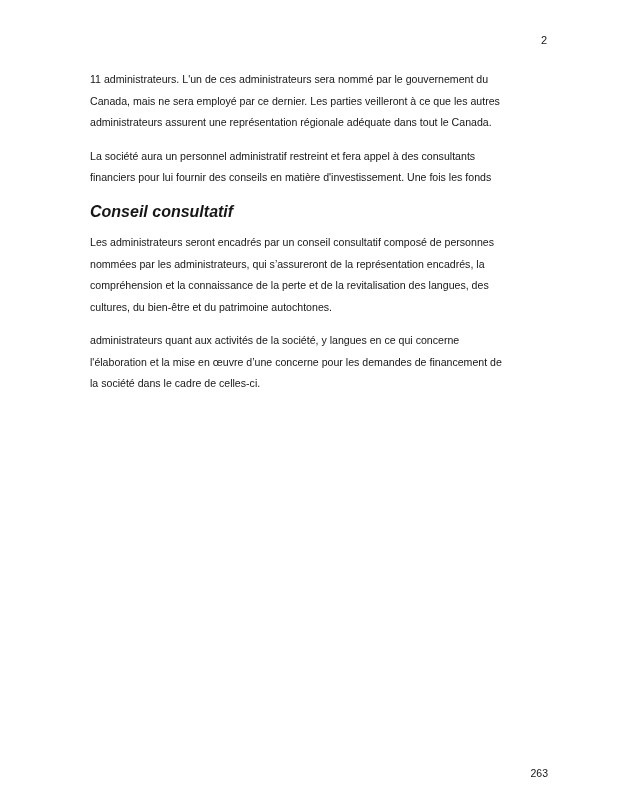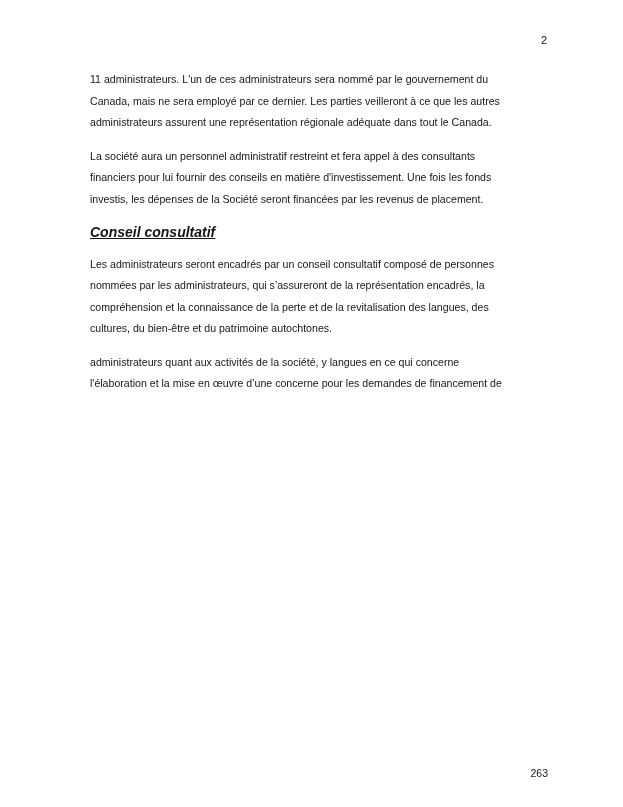--- a/index.html
+++ b/index.html
@@ -47,50 +47,49 @@
     font-weight: 700;
     font-style: italic;
   }
   .line {
     height: 21.5px;
     line-height: 21.5px;
     font-size: 10.6px;
     white-space: nowrap;
   }
   .heading .line {
-    font-size: 14px;
-    text-decoration: underline;
+    font-size: 16px;
   }
 </style>
 </head>
 <body>
 
 <div class="page">
   <div class="header-num">2</div>
 
   <div class="content">
       <div class="para">
         <div class="line">11 administrateurs. L'un de ces administrateurs sera nommé par le gouvernement du</div>
         <div class="line">Canada, mais ne sera employé par ce dernier. Les parties veilleront à ce que les autres</div>
         <div class="line">administrateurs assurent une représentation régionale adéquate dans tout le Canada.</div>
       </div>
       <div class="para">
         <div class="line">La société aura un personnel administratif restreint et fera appel à des consultants</div>
         <div class="line">financiers pour lui fournir des conseils en matière d'investissement. Une fois les fonds</div>
-        <div class="line">investis, les dépenses de la Société seront financées par les revenus de placement.</div>
       </div>
       <div class="heading">
         <div class="line">Conseil consultatif</div>
       </div>
       <div class="para">
         <div class="line">Les administrateurs seront encadrés par un conseil consultatif composé de personnes</div>
         <div class="line">nommées par les administrateurs, qui s’assureront de la représentation encadrés, la</div>
         <div class="line">compréhension et la connaissance de la perte et de la revitalisation des langues, des</div>
         <div class="line">cultures, du bien-être et du patrimoine autochtones.</div>
       </div>
       <div class="para">
         <div class="line">administrateurs quant aux activités de la société, y langues en ce qui concerne</div>
         <div class="line">l'élaboration et la mise en œuvre d’une concerne pour les demandes de financement de</div>
+        <div class="line">la société dans le cadre de celles-ci.</div>
       </div>
     </div>
 
   <div class="footer-num">263</div>
 </div>
 
 </body></html>

